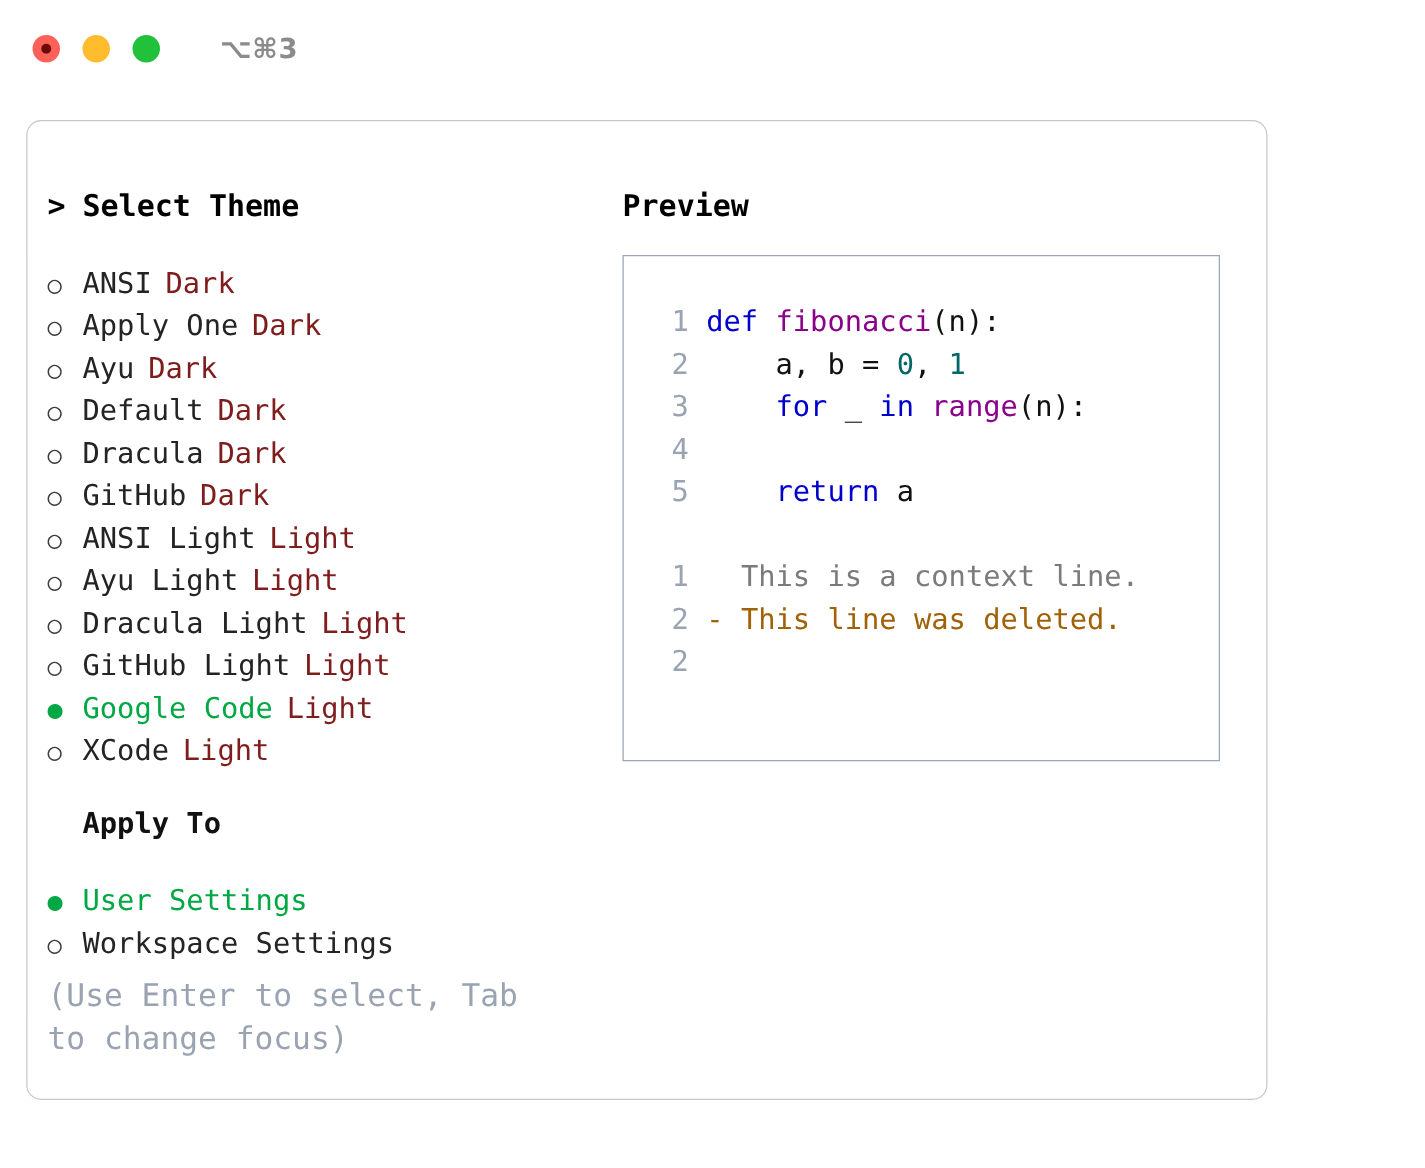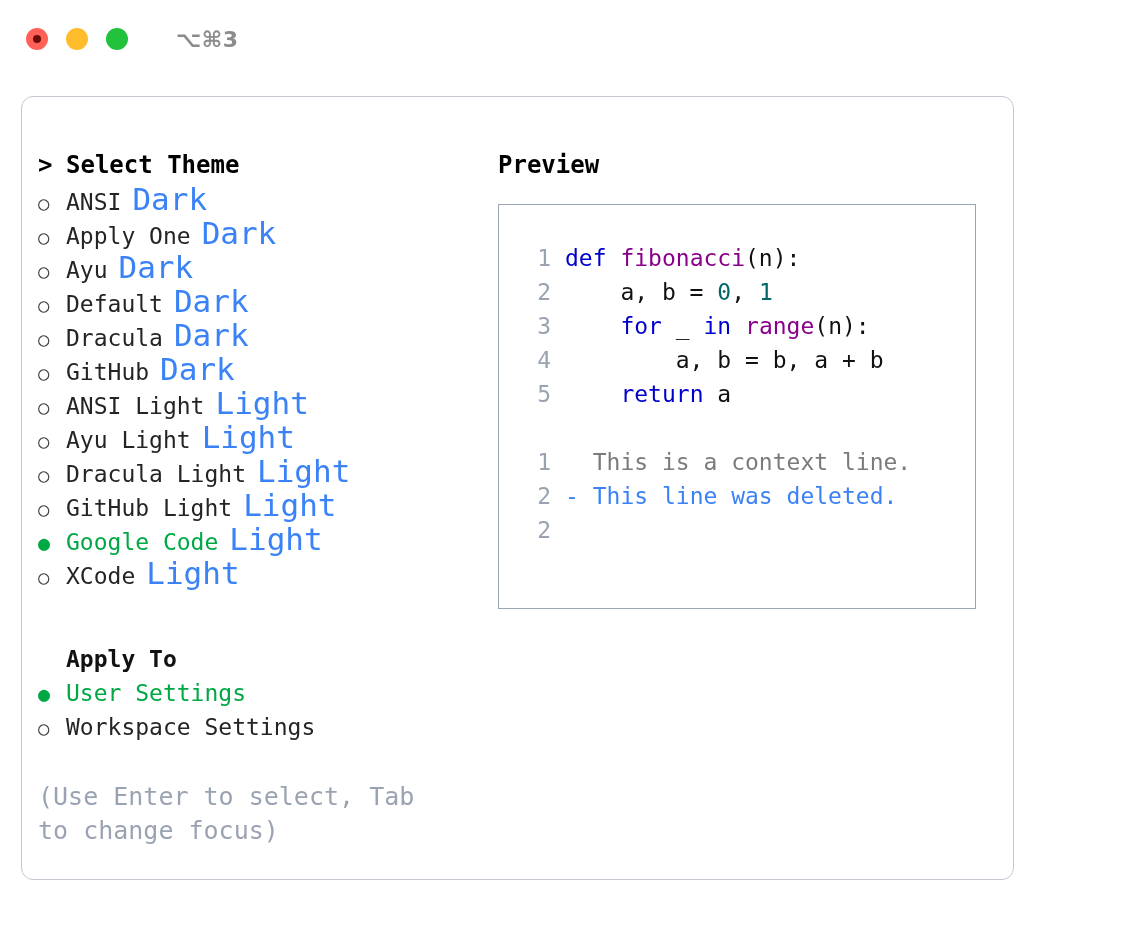--- a/index.html
+++ b/index.html
@@ -139,25 +139,26 @@
     width: 28px;
     font-size: 19px;
     line-height: 34px;
     color: #3c3c3c;
     display: inline-block;
   }
   .bullet.selected { color: #00a844; font-size: 20px; }
   .theme-name {
     color: #242424;
     font-size: 23px;
+    margin-top: 28px;
   }
   .theme-row.selected .theme-name { color: #00a844; }
   .theme-tag {
-    color: #3b82f6;
-    font-size: 31px;
+    color: #7f1d1d;
+    font-size: 23px;
     margin-left: 11px;
   }
 
   
   #apply-to-group { margin-top: 52px; }
   #apply-to-heading {
     display: flex;
     align-items: flex-end;
     height: 34px;
     line-height: 34px;
@@ -214,21 +215,21 @@
   .spacer-line { height: 34px; }
 
   
   .tok-kw   { color: #0000cc; }
   .tok-fn   { color: #8b008b; }
   .tok-num  { color: #006666; }
   .tok-plain{ color: #111111; }
 
   
   .diff-ctx { color: #7b7b7b; }
-  .diff-del { color: #3b82f6; }
+  .diff-del { color: #a16207; }
   .diff-add { color: #00bb22; }
 </style>
 </head>
 <body>
 
 <div id="app-window">
 
   <div id="titlebar">
     <div class="traffic-lights">
       <span class="tl tl-red"></span>
@@ -276,21 +277,21 @@
       <div id="hint-text">(Use Enter to select, Tab to change focus)</div>
     </div>
 
     <div id="preview-column">
       <div id="preview-heading" class="section-heading">Preview</div>
       <div id="preview-box">
         <div id="code-block">
             <div class="code-line"><span class="lineno">1</span><span class="code-text"><span class="tok-kw">def </span><span class="tok-fn">fibonacci</span><span class="tok-plain">(n):</span></span></div>
             <div class="code-line"><span class="lineno">2</span><span class="code-text"><span class="tok-plain">    a, b = </span><span class="tok-num">0</span><span class="tok-plain">, </span><span class="tok-num">1</span></span></div>
             <div class="code-line"><span class="lineno">3</span><span class="code-text"><span class="tok-plain">    </span><span class="tok-kw">for</span><span class="tok-plain"> _ </span><span class="tok-kw">in</span><span class="tok-plain"> </span><span class="tok-fn">range</span><span class="tok-plain">(n):</span></span></div>
-            <div class="code-line"><span class="lineno">4</span><span class="code-text"><span class="tok-plain">        a, b = b, a + b</span></span></div>
+            <div class="code-line"><span class="lineno">4</span></div>
             <div class="code-line"><span class="lineno">5</span><span class="code-text"><span class="tok-plain">    </span><span class="tok-kw">return</span><span class="tok-plain"> a</span></span></div>
           </div>
         <div class="spacer-line"></div>
         <div id="diff-block">
             <div class="code-line"><span class="lineno">1</span><span class="code-text diff-ctx"><span> </span><span> This is a context line.</span></span></div>
             <div class="code-line"><span class="lineno">2</span><span class="code-text diff-del"><span>-</span><span> This line was deleted.</span></span></div>
             <div class="code-line"><span class="lineno">2</span></div>
           </div>
       </div>
     </div>

